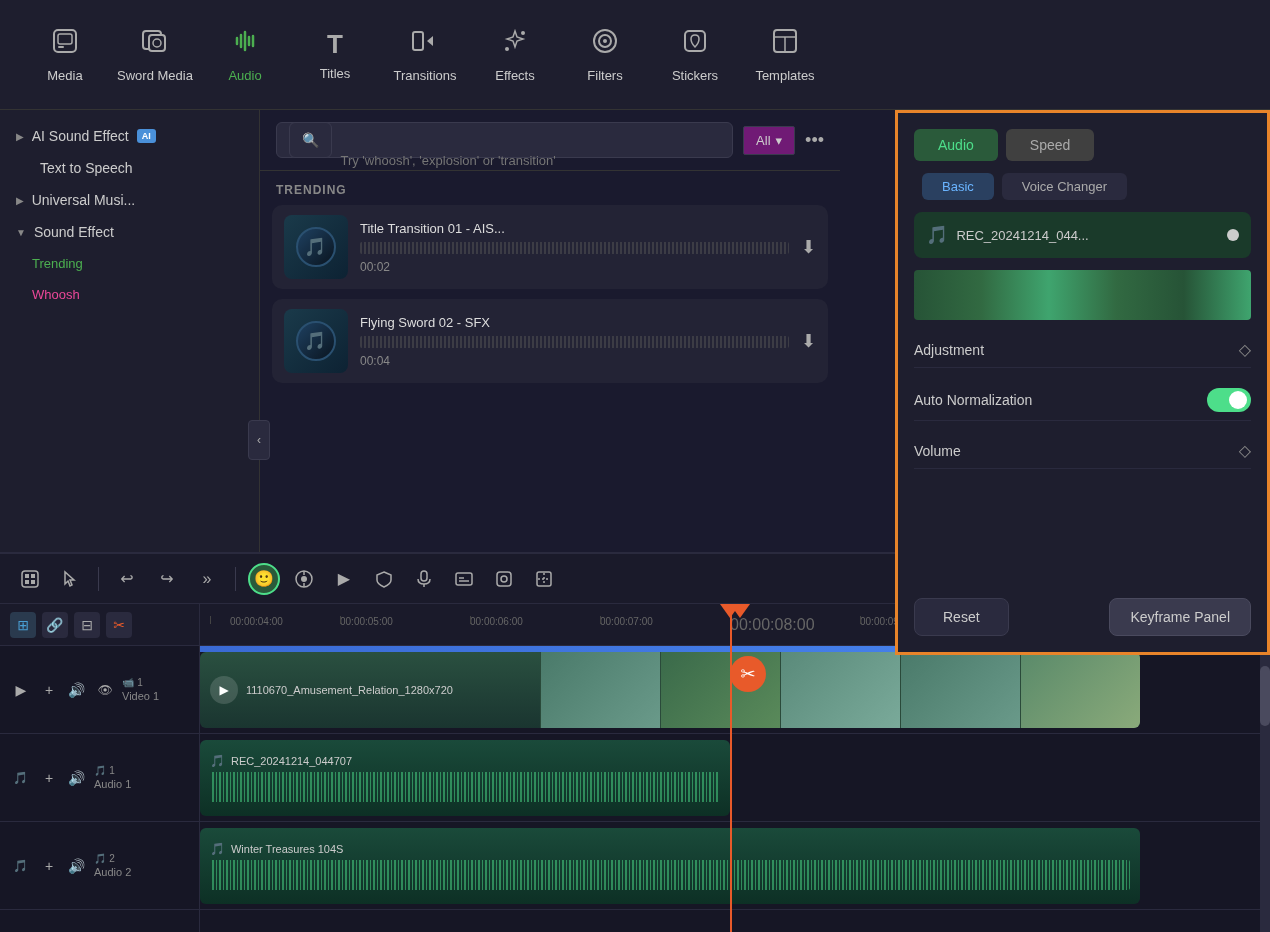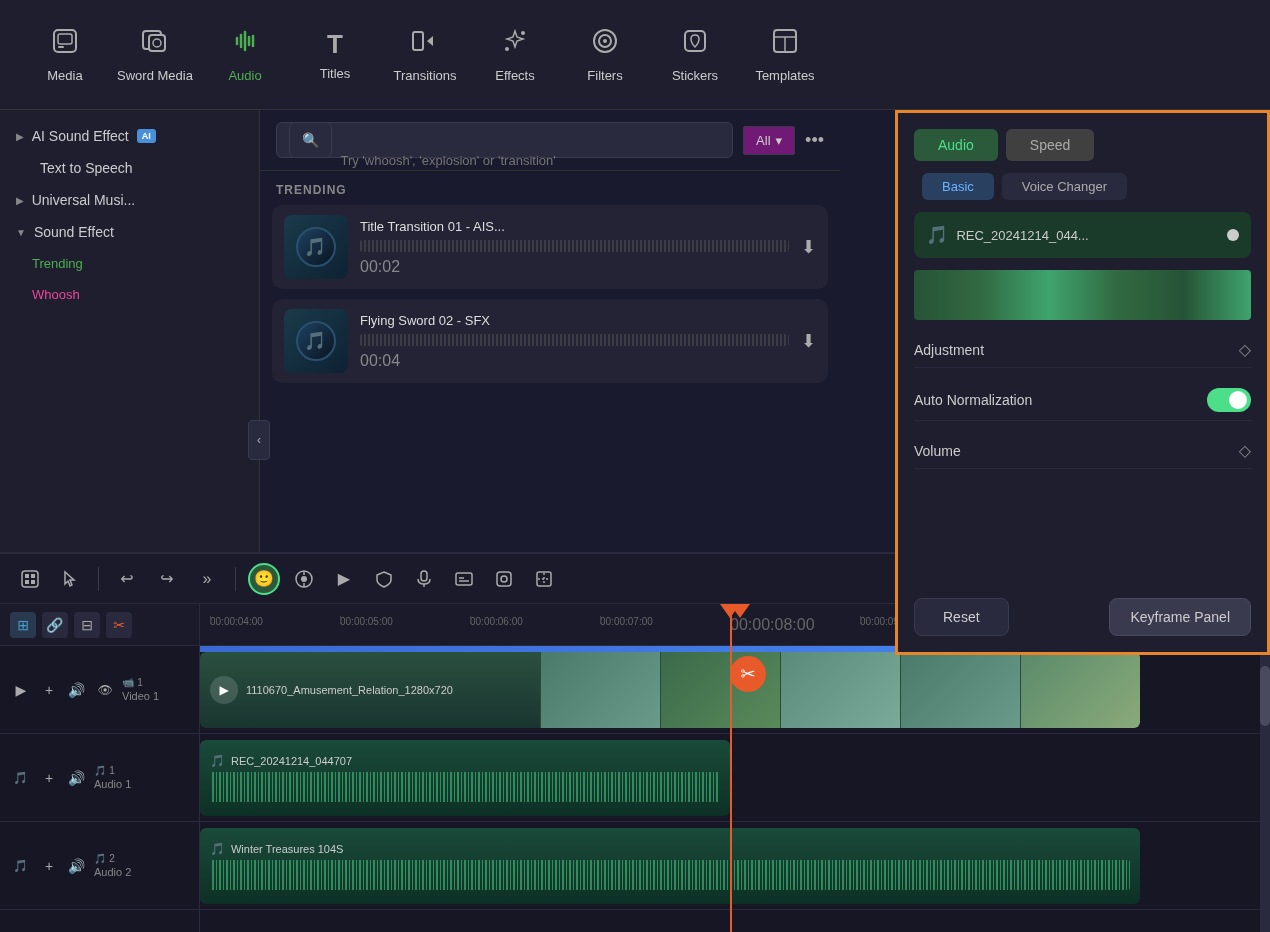--- a/index.html
+++ b/index.html
@@ -173,21 +173,21 @@
     .sound-waveform {
       height: 12px;
       background: repeating-linear-gradient(
         90deg,
         #555 0px, #555 2px, transparent 2px, transparent 4px
       );
       border-radius: 2px;
       margin-bottom: 6px;
       opacity: 0.5;
     }
-    .sound-duration { font-size: 16px; color: #888; }
+    .sound-duration { font-size: 12px; color: #888; }
     .download-btn {
       background: transparent;
       border: none;
       color: #aaa;
       font-size: 18px;
       cursor: pointer;
     }
 
     
     .right-panel {
@@ -977,21 +977,21 @@
           <div>Audio 2</div>
         </div>
       </div>
     </div>
 
     <div class="tracks-area">
 
       <div class="timeline-ruler">
         <div class="ruler-marks">
           <div class="ruler-mark">
-            <span style="font-size:10px;color:#666;">00:00:04:00</span>
+            <span style="font-size:10px;color:#666;margin-left:20px;">00:00:04:00</span>
           </div>
           <div class="ruler-mark">
             <span style="font-size:10px;color:#666;">00:00:05:00</span>
           </div>
           <div class="ruler-mark">
             <span style="font-size:10px;color:#666;">00:00:06:00</span>
           </div>
           <div class="ruler-mark">
             <span style="font-size:10px;color:#666;">00:00:07:00</span>
           </div>

